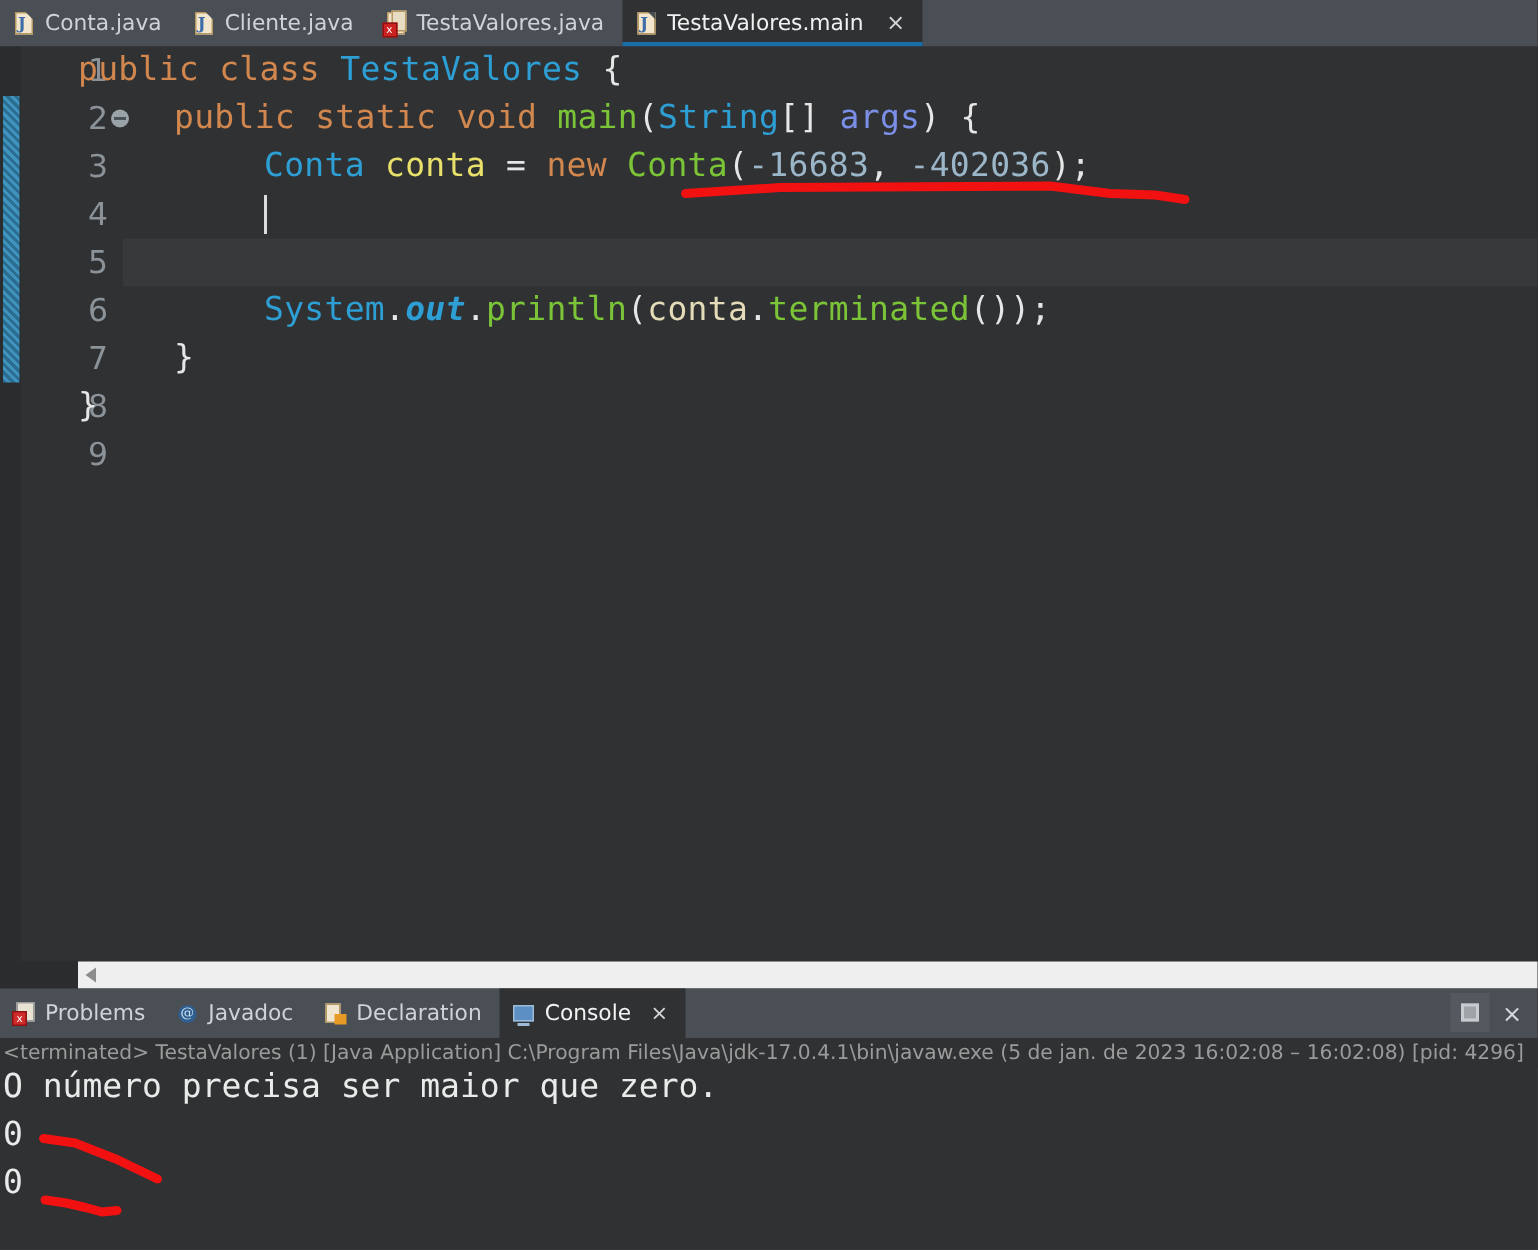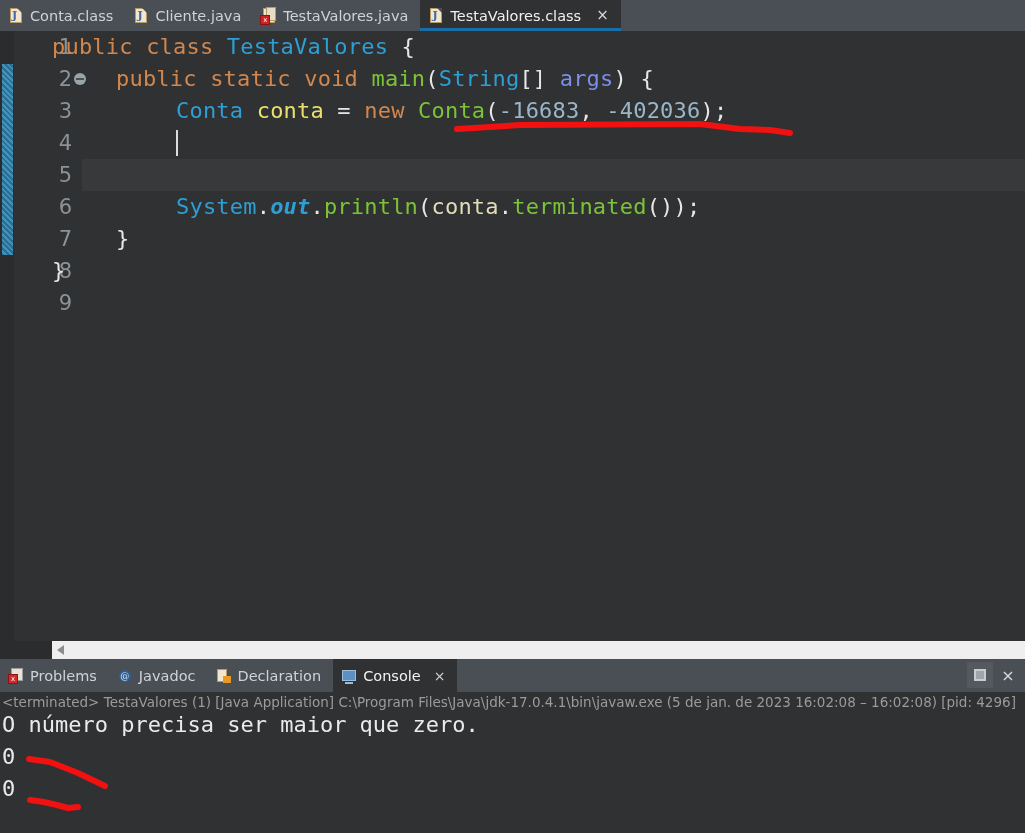--- a/index.html
+++ b/index.html
@@ -225,21 +225,21 @@
 </head>
 <body>
 
 <div class="tabbar">
 
   <div class="tab">
     <span class="jicon">
       <span class="pg"></span>
         <span class="jj">J</span>
     </span>
-    <span>Conta.class</span>
+    <span>Conta.java</span>
   </div>
 
   <div class="tab">
     <span class="jicon">
       <span class="pg"></span>
         <span class="jj">J</span>
     </span>
     <span>Cliente.java</span>
   </div>
 
@@ -250,21 +250,21 @@
         <span class="badge">x</span>
     </span>
     <span>TestaValores.java</span>
   </div>
 
   <div class="tab active">
     <span class="jicon">
       <span class="pg"></span>
         <span class="jj">J</span>
     </span>
-    <span>TestaValores.class</span>
+    <span>TestaValores.main</span>
     <span class="tab-close">×</span>
   </div>
 
 </div>
 
 <div class="editor">
 
   <div class="foldbar">
     <div class="changebar"></div>
   </div>

